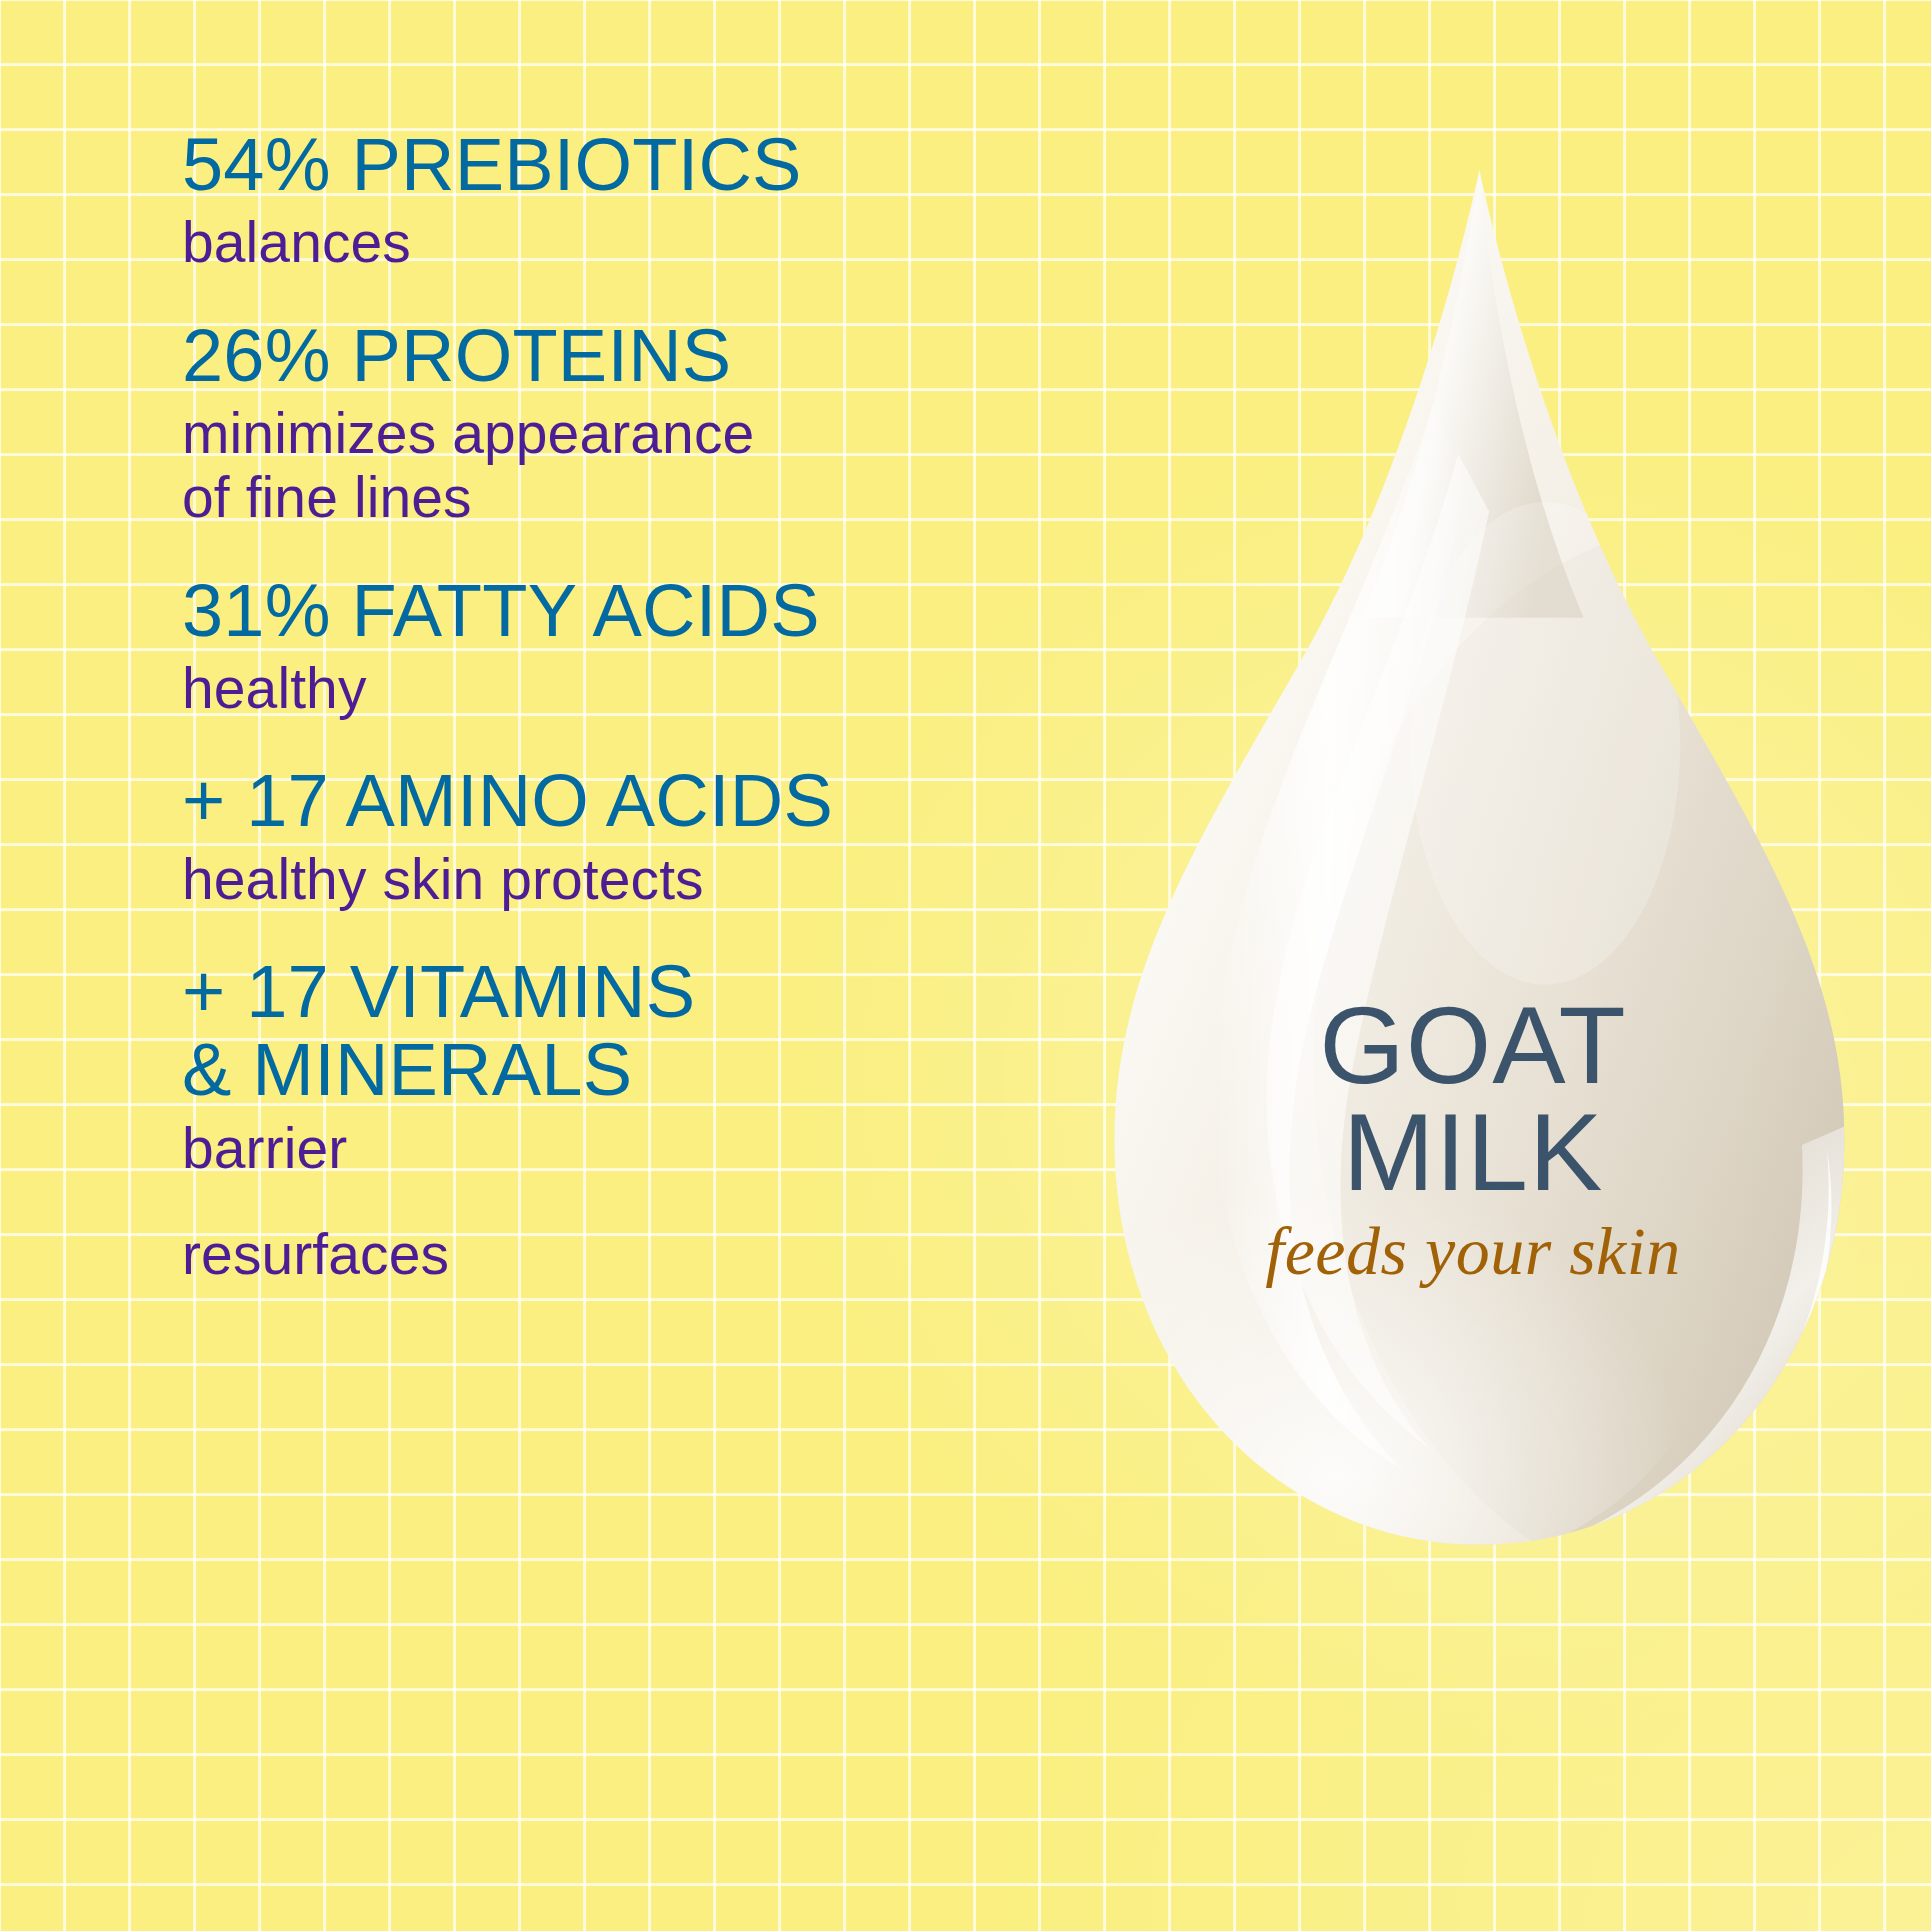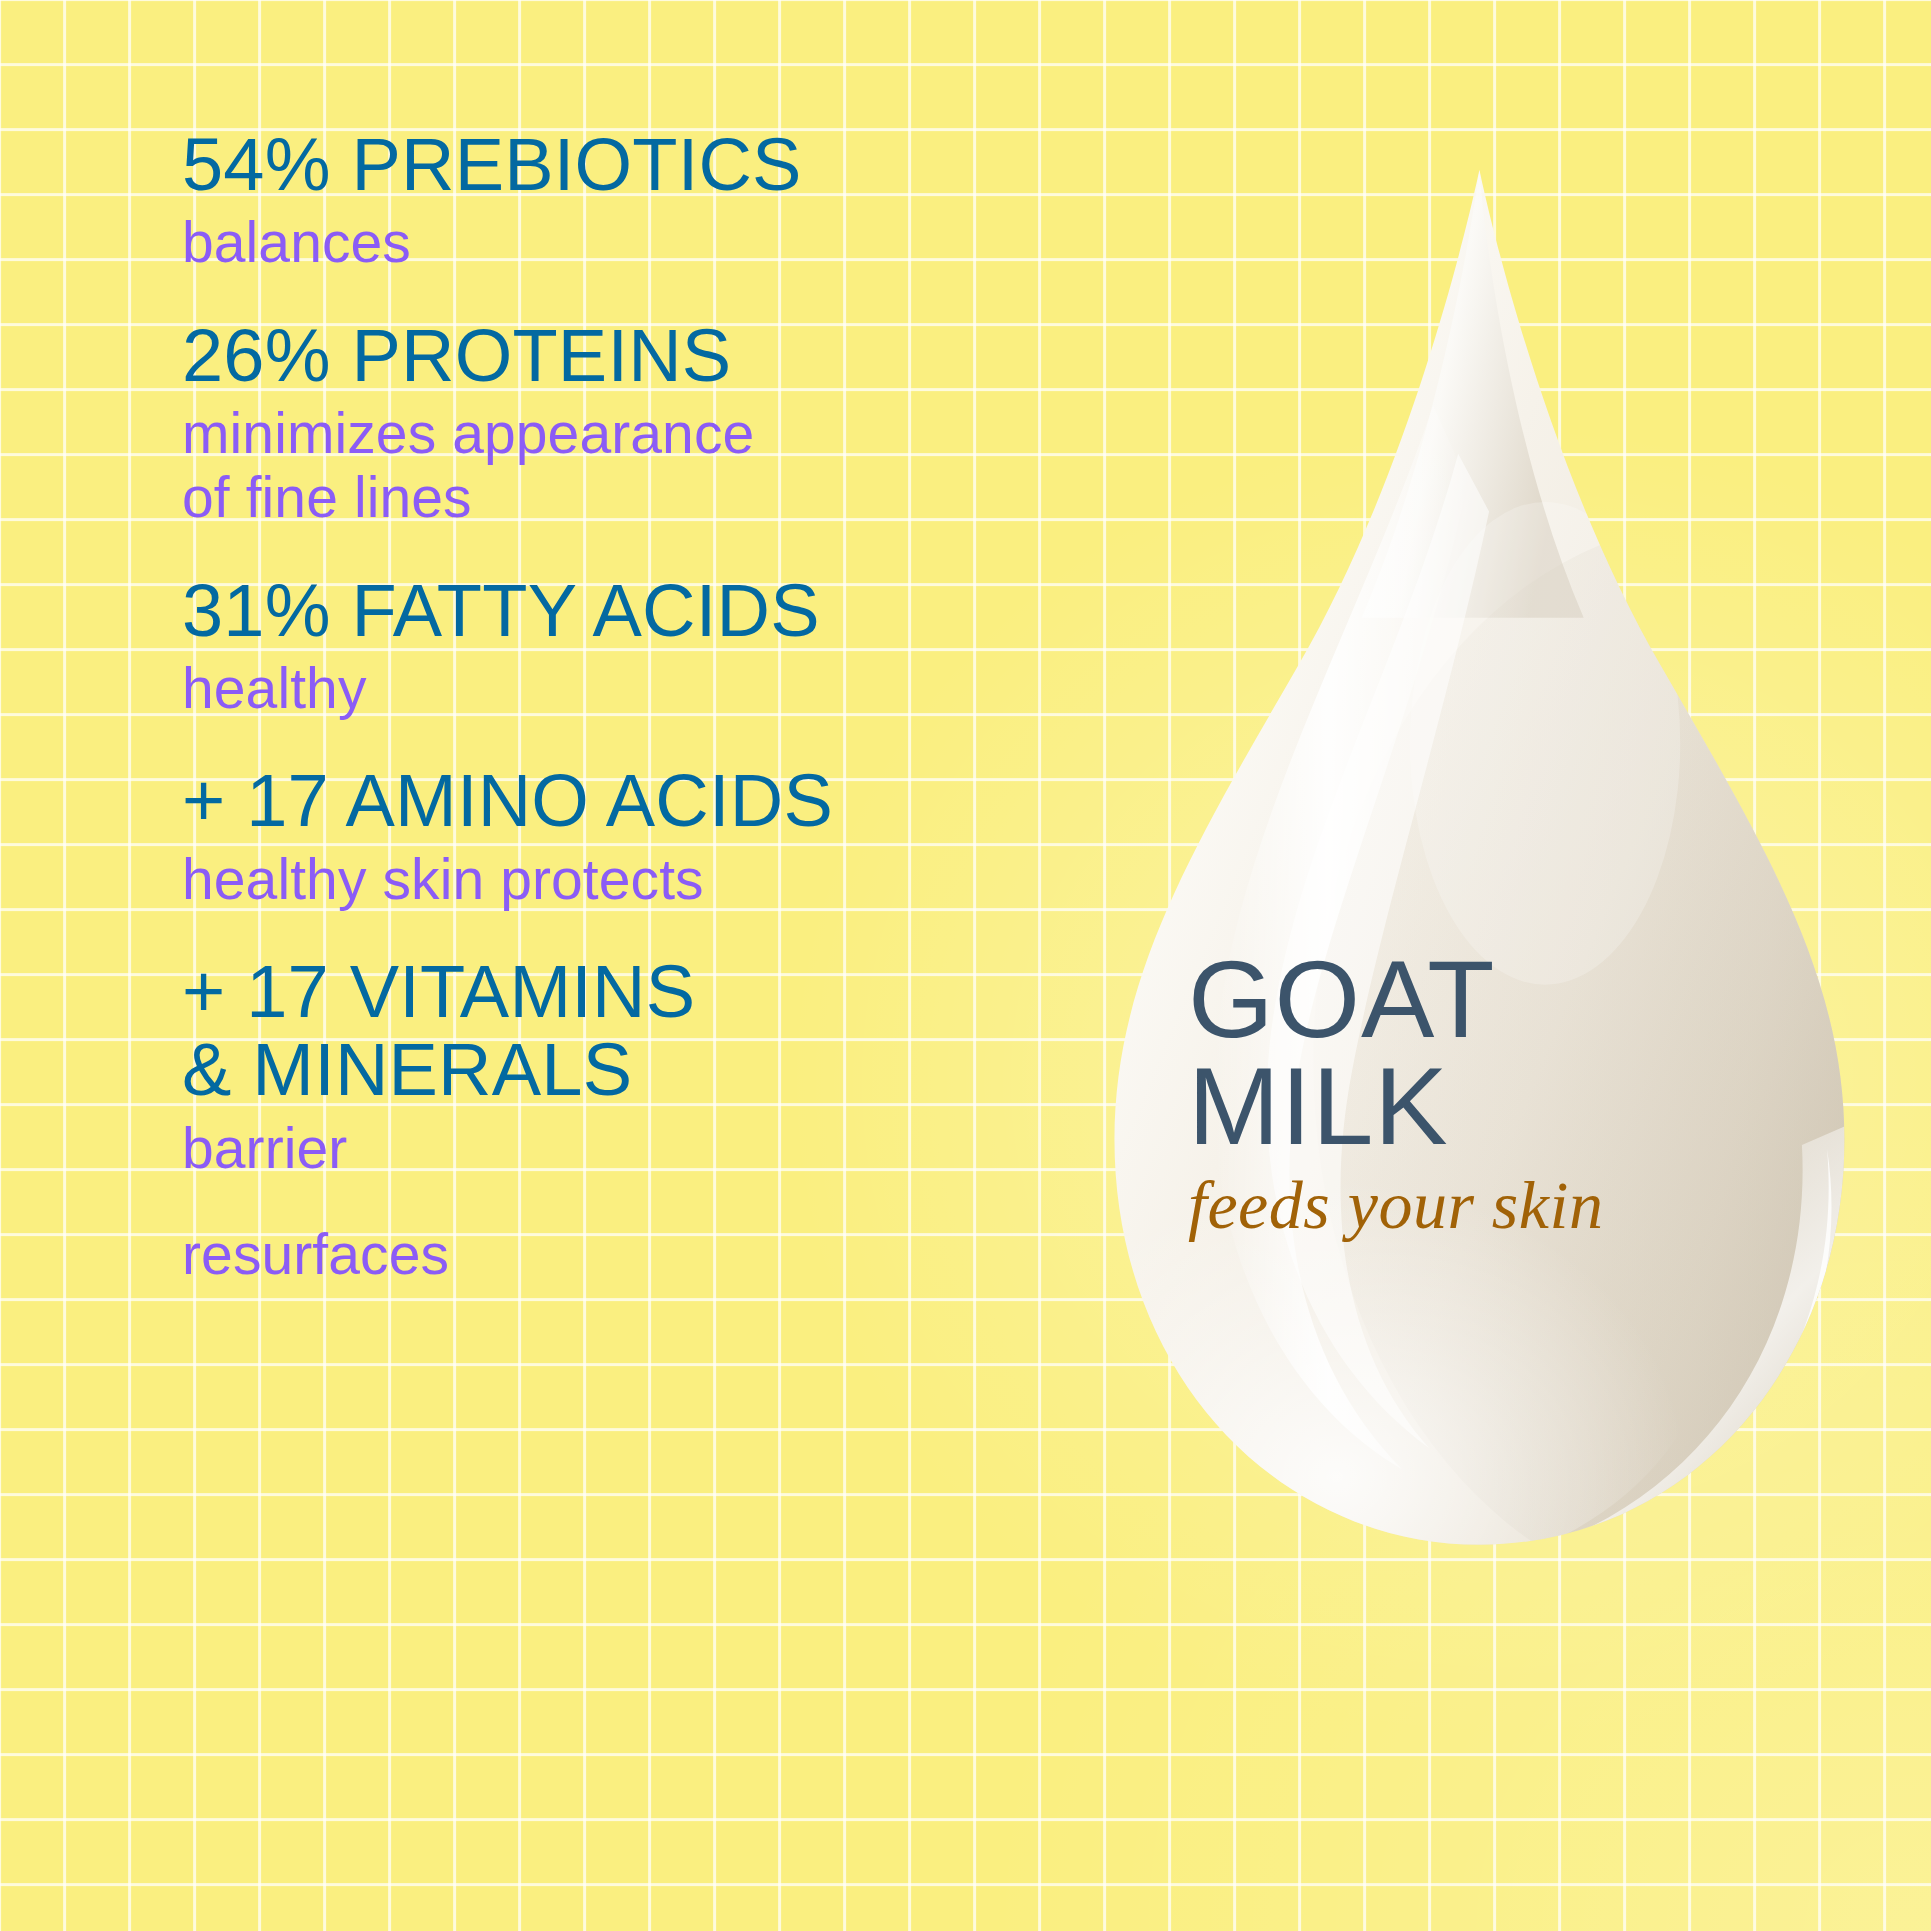--- a/index.html
+++ b/index.html
@@ -52,21 +52,21 @@
     color: #0369a1;
     font-size: 74px;
     line-height: 1.06;
     font-weight: 400;
     letter-spacing: 0.2px;
     white-space: pre-line;
     margin: 0 0 5.8px 0;
   }
   .benefit-sub {
     display: block;
-    color: #8b5cf6;
+    color: #4c1d95;
     font-size: 57px;
     line-height: 1.13;
     font-weight: 400;
     letter-spacing: 0.1px;
     white-space: pre-line;
     margin: 0;
   }
 
   
   #droplet-wrap {
@@ -75,23 +75,23 @@
     top: 164px;
     width: 869px;
     height: 1429px;
   }
   #droplet-svg { display: block; width: 100%; height: 100%; overflow: visible; }
 
   
   #droplet-lockup {
     position: absolute;
     left: 1188px;
-    top: 946px;
+    top: 992px;
     width: 570px;
-    text-align: left;
+    text-align: center;
     pointer-events: none;
   }
   .lockup-goat, .lockup-milk {
     display: block;
     color: #3C546B;
     font-family: "Liberation Sans", sans-serif;
     font-size: 110px;
     line-height: 0.97;
     font-weight: 400;
     letter-spacing: 1px;

